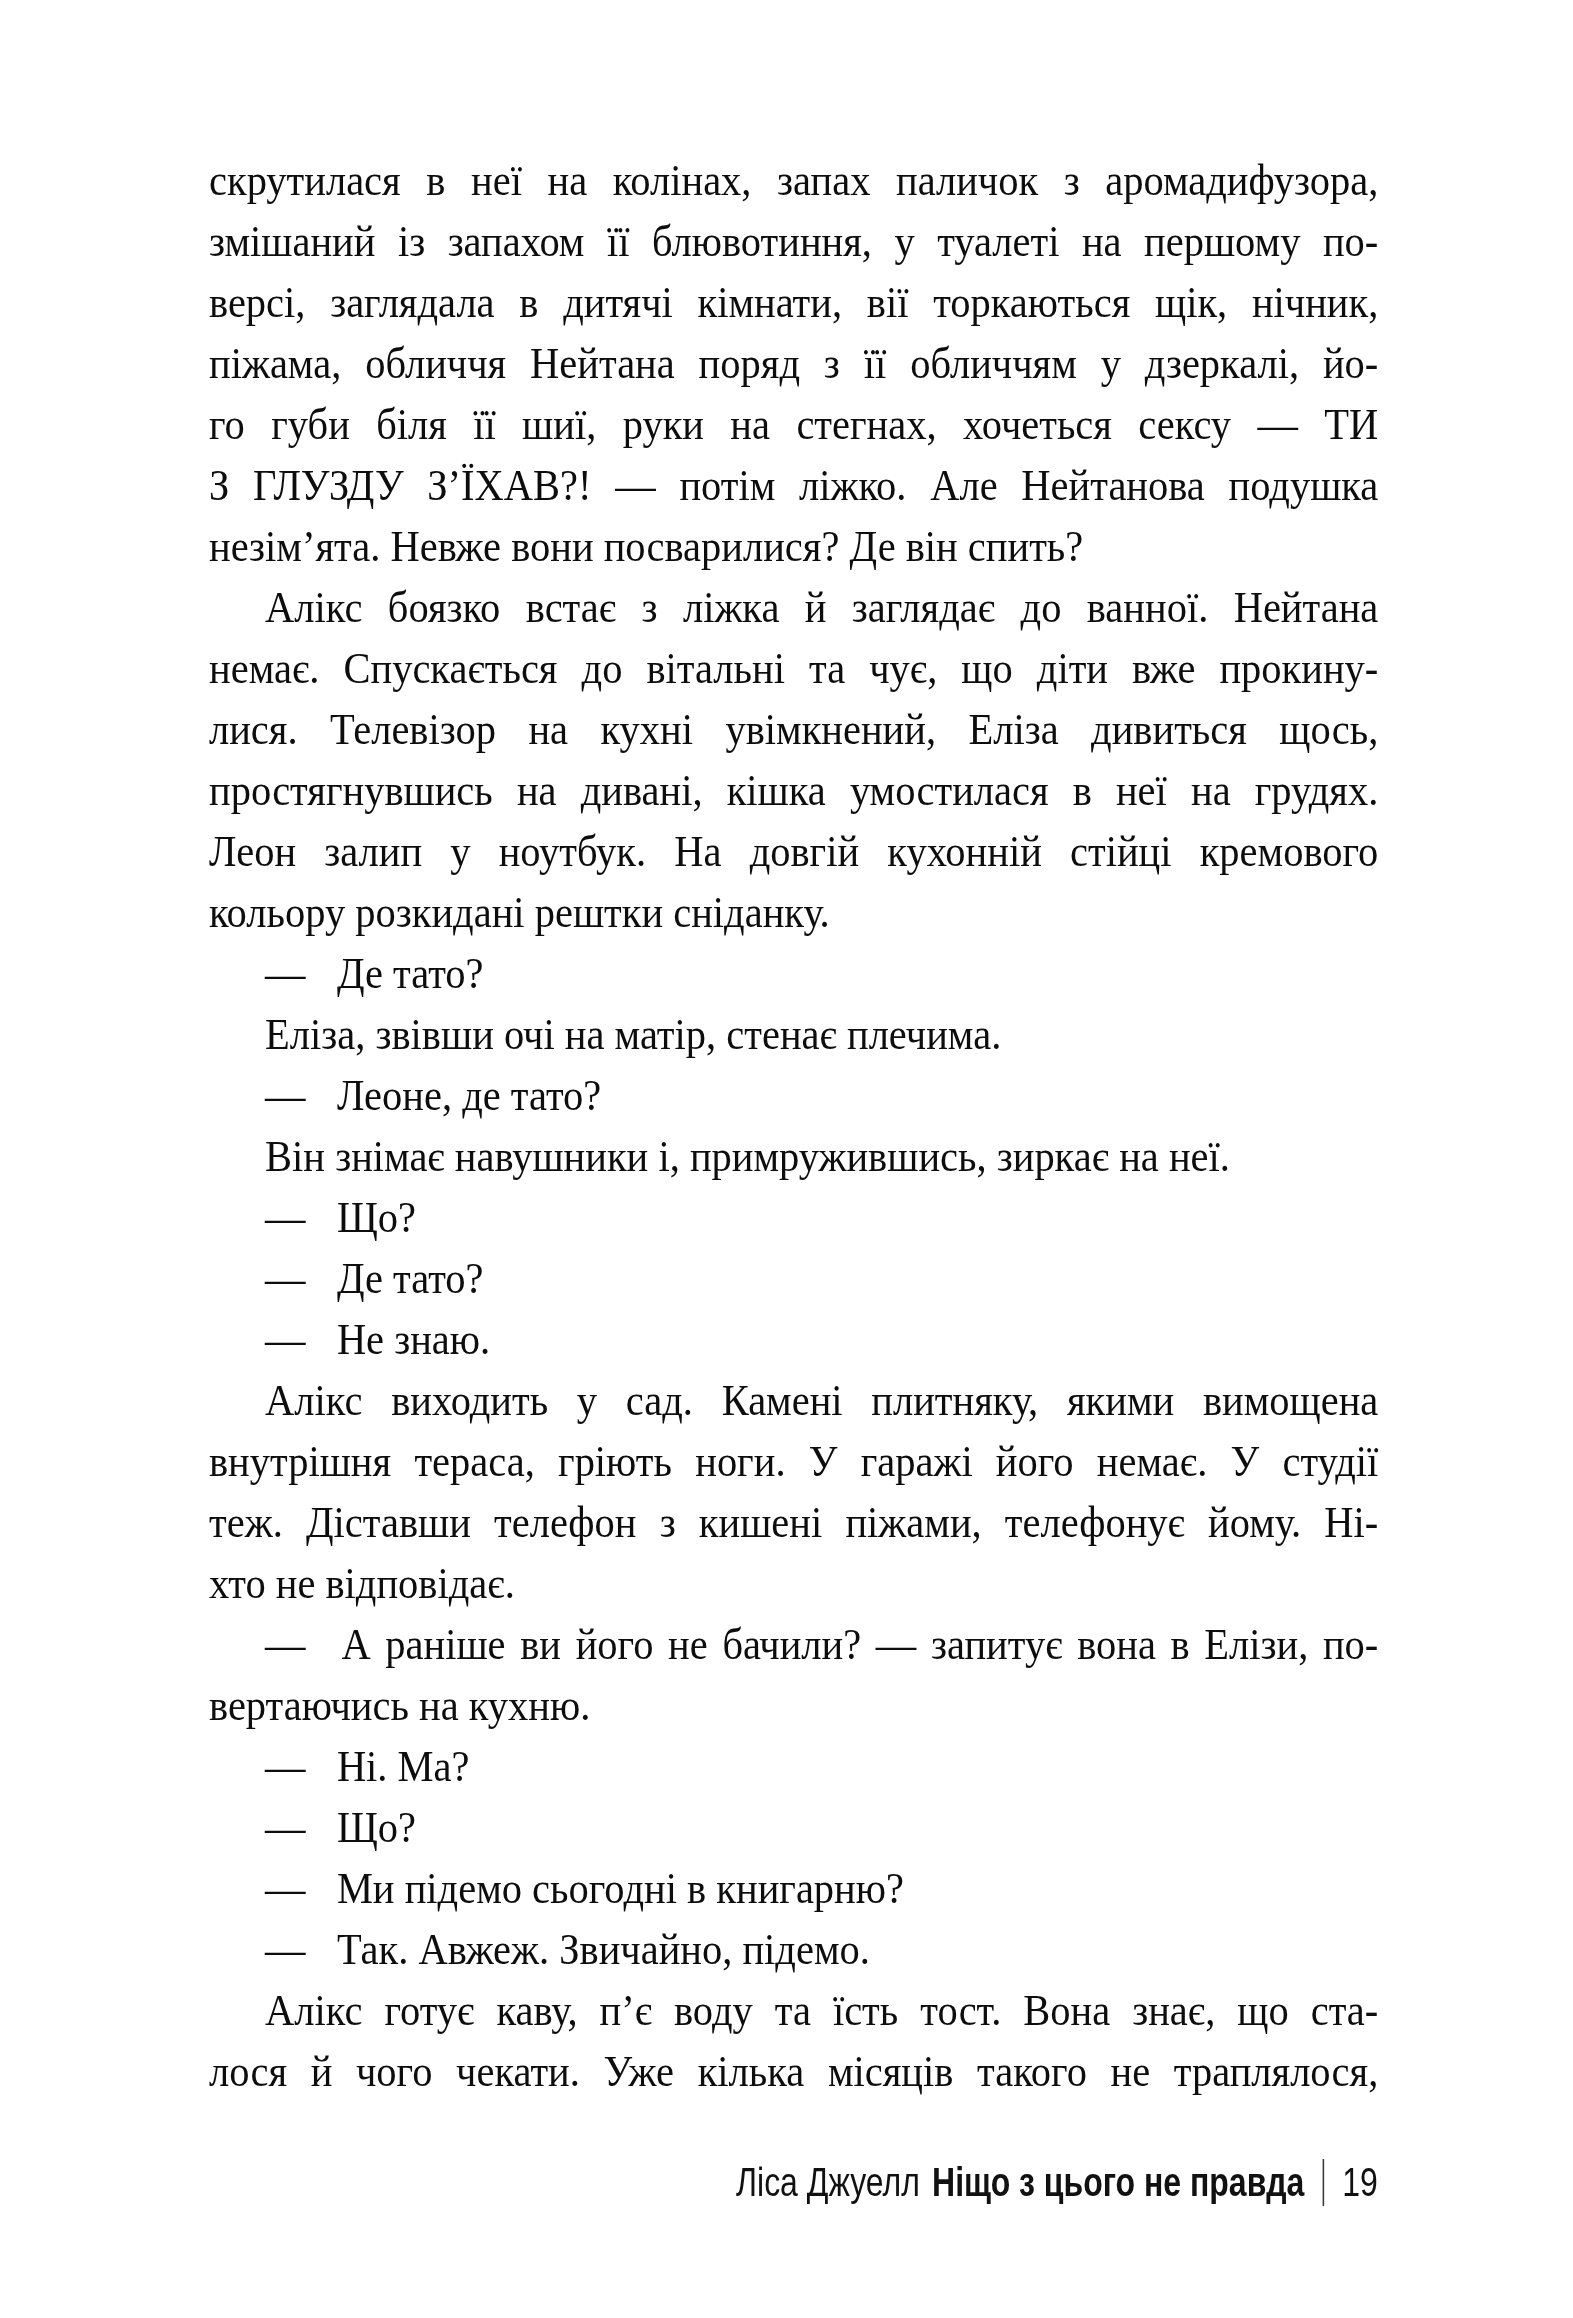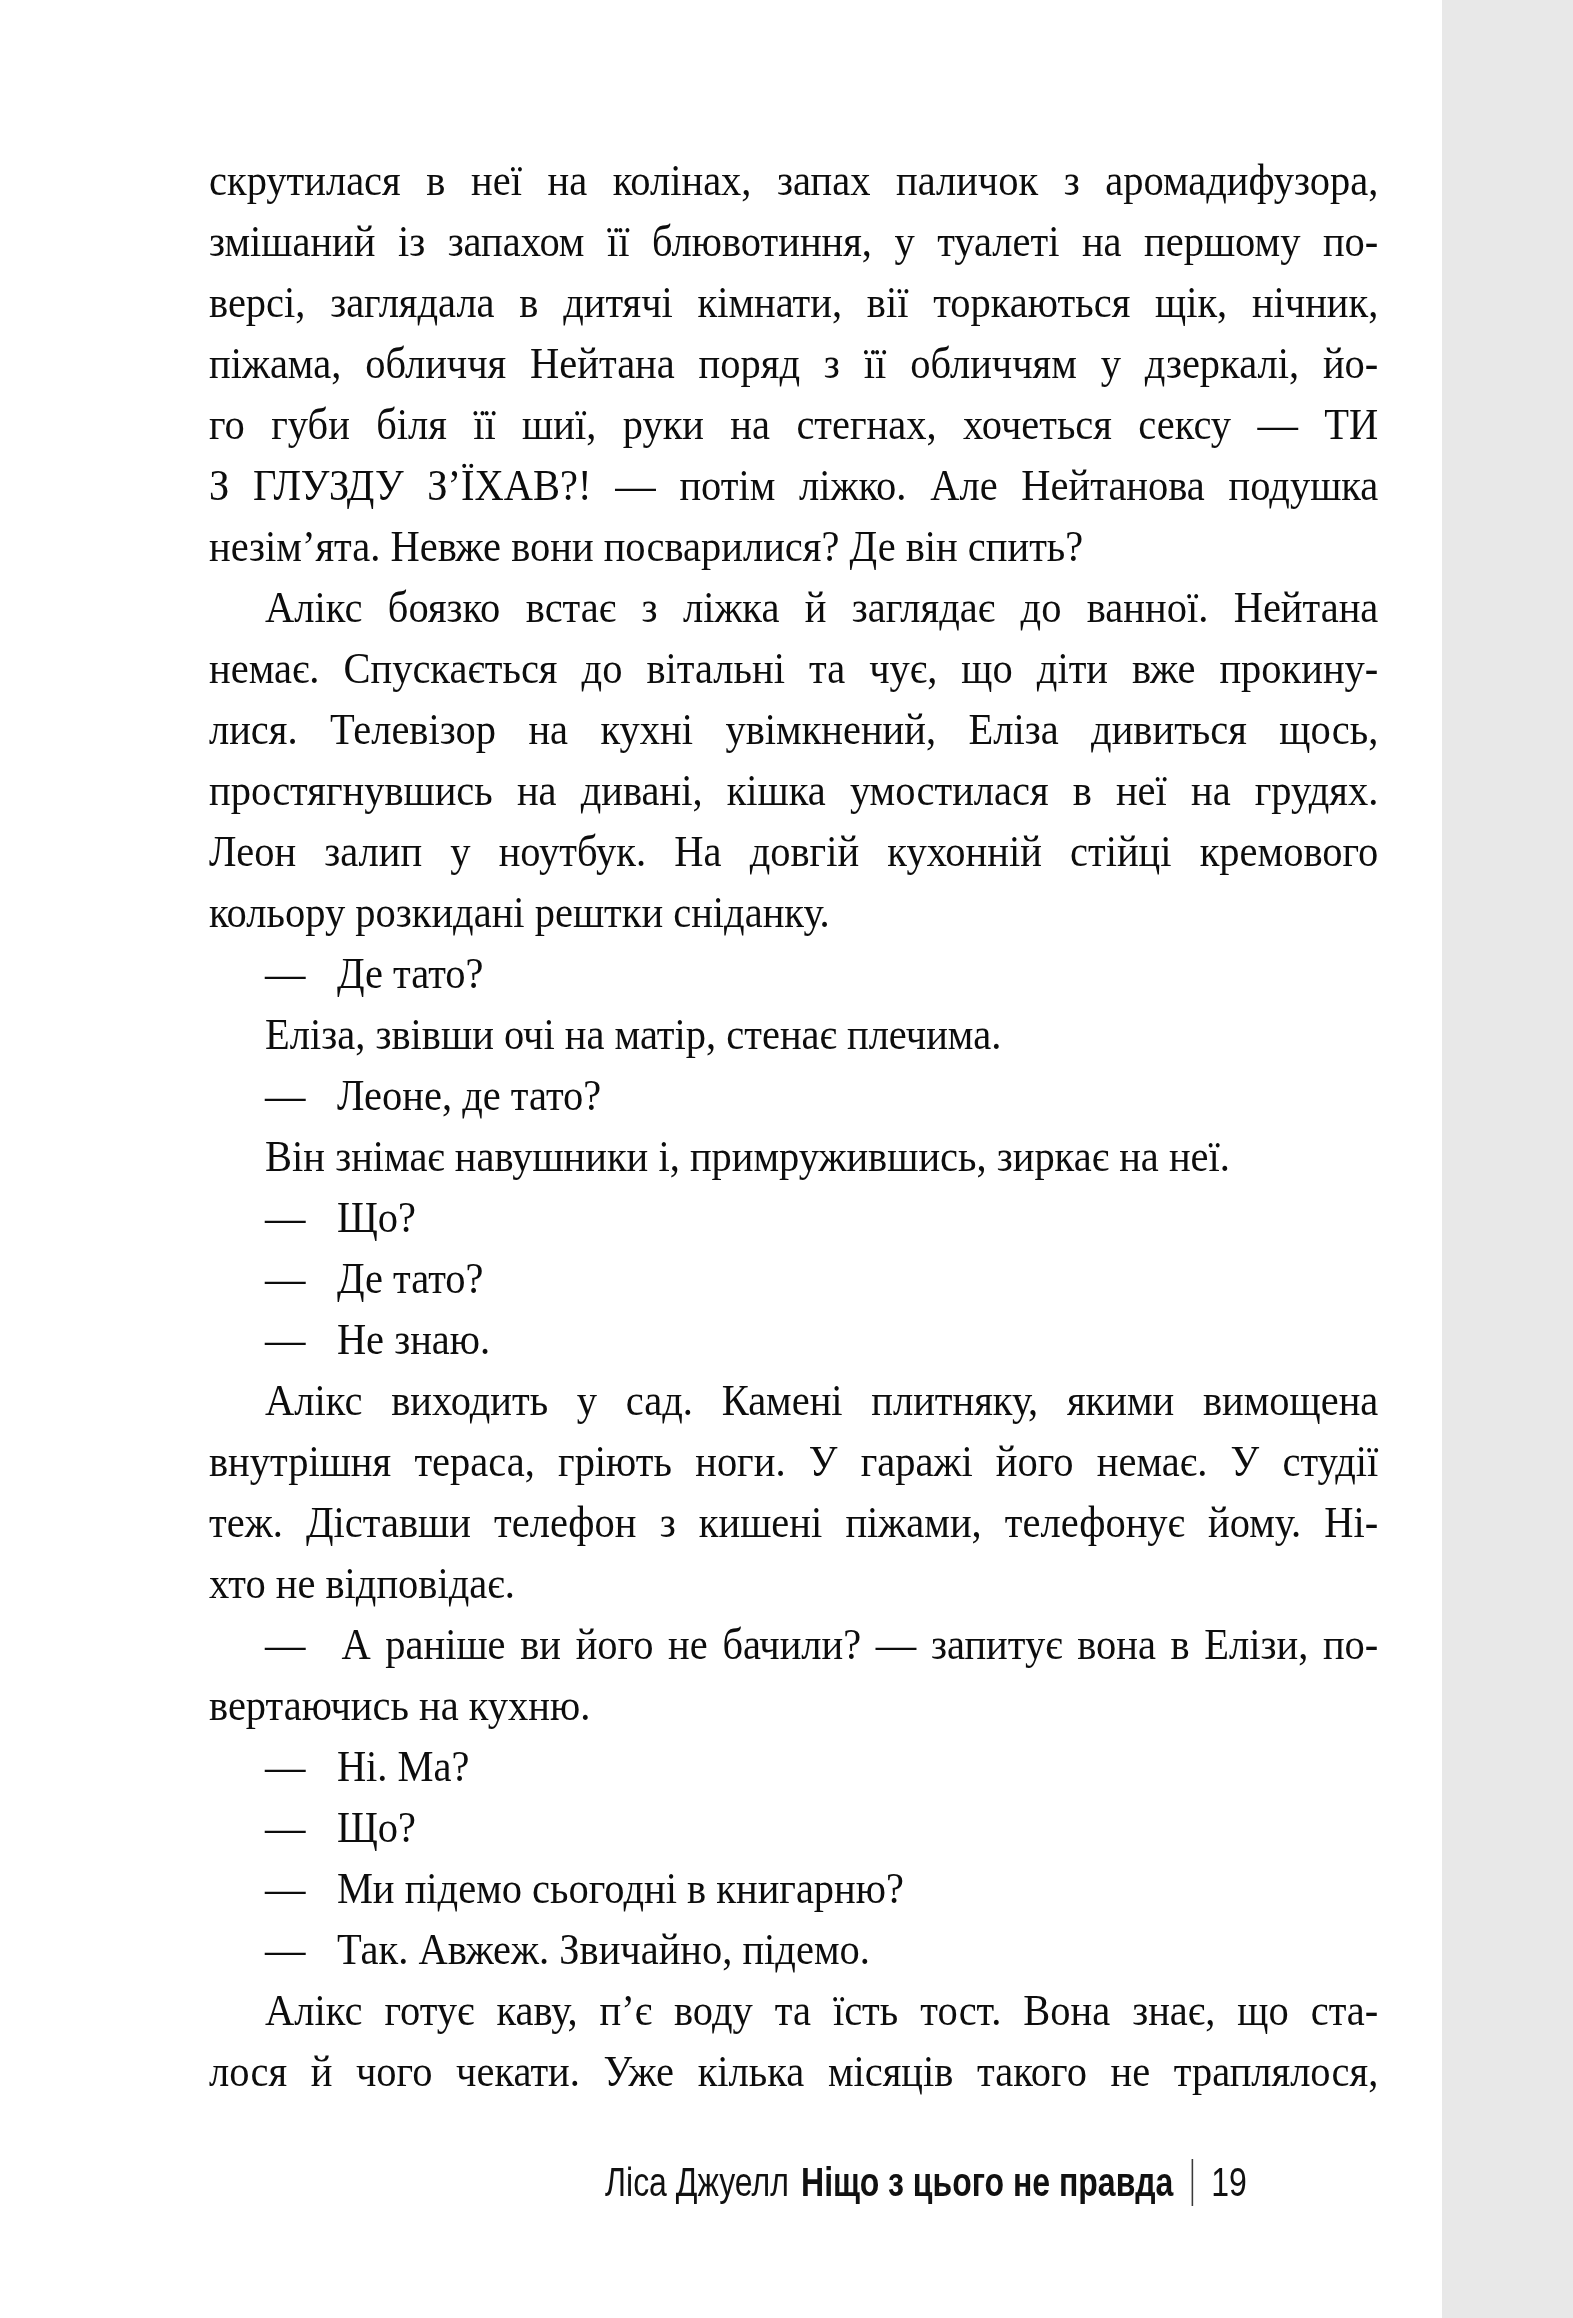--- a/index.html
+++ b/index.html
@@ -2,21 +2,21 @@
 <html style="font-size:14px"><head>
 <meta charset="utf-8">
 <style>
   html, body {
     margin: 0;
     padding: 0;
     background: #e8e8e8;
   }
   .page {
     position: relative;
-    width: 1442px;
+    width: 1573px;
     height: 2319px;
     background: #ffffff;
     overflow: hidden;
     color: #0d0d0d;
   }
   
   .text-block {
     position: absolute;
     left: 209px;
     top: 150px;

